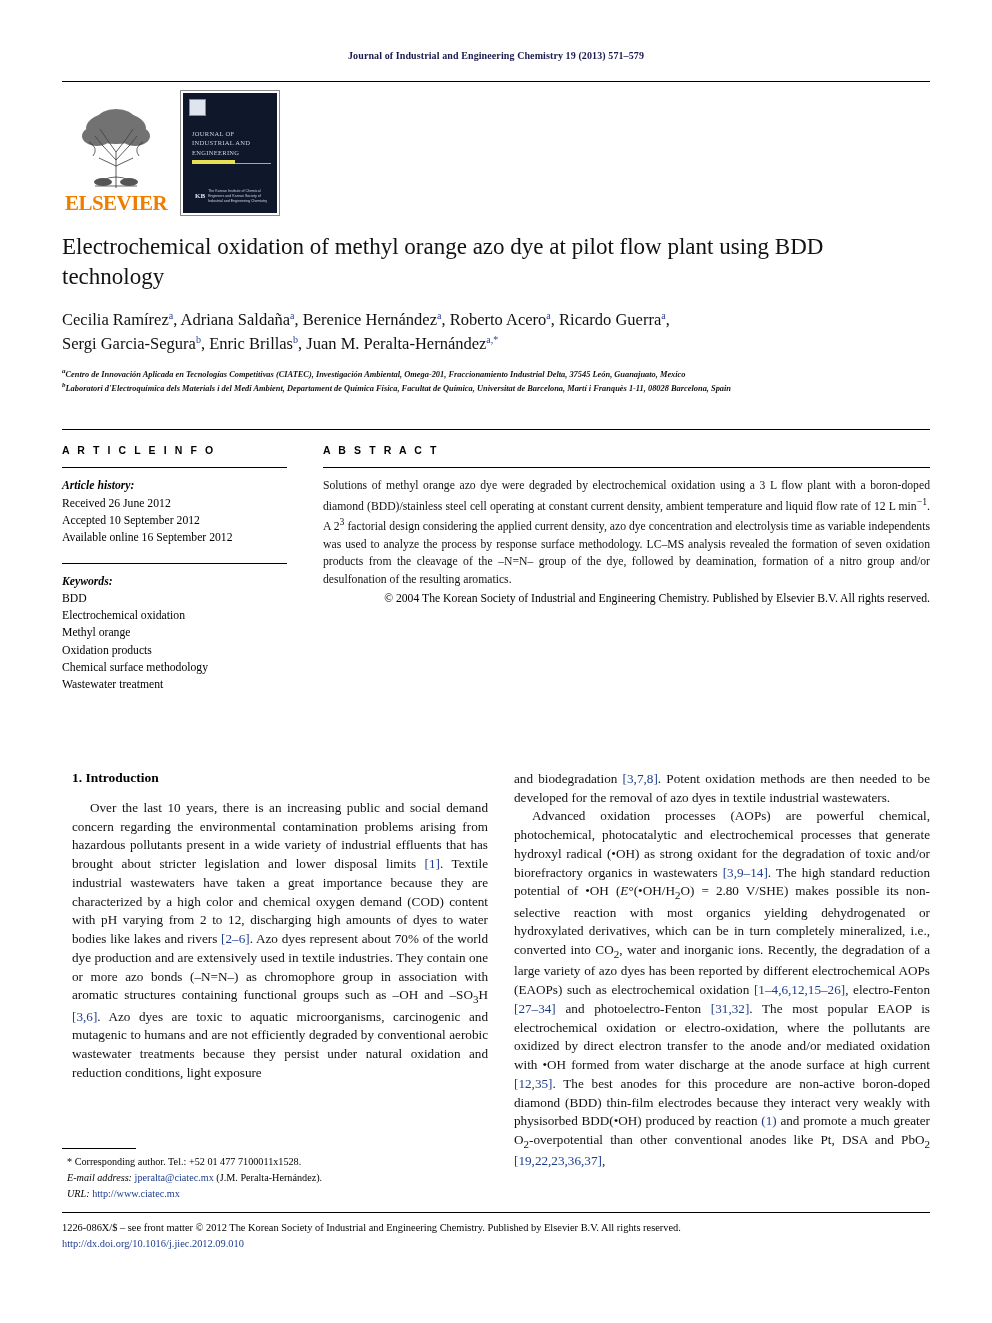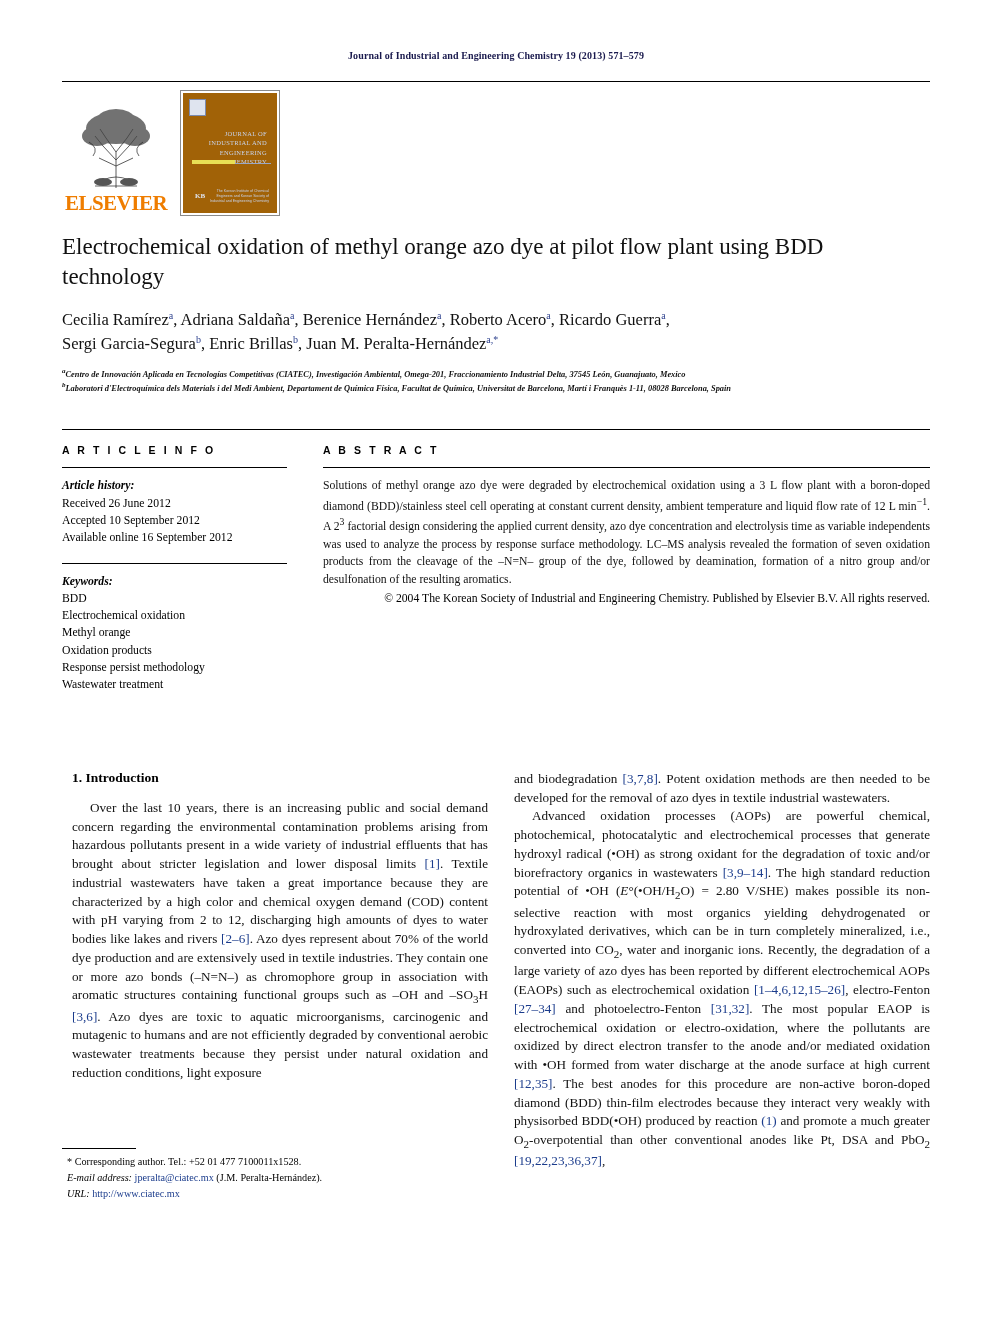--- a/index.html
+++ b/index.html
@@ -99,26 +99,25 @@
   .cover-thumb {
     flex: 0 0 100px;
     width: 100px;
     margin-left: 10px;
     border: 1px solid #8a8a8a;
     background: #ffffff;
     box-sizing: border-box;
     padding: 2px;
   }
   .cover-inner {
-    background: #a16207;
+    background: #0f172a;
     width: 100%;
     height: 100%;
     position: relative;
     box-sizing: border-box;
-    text-align: right;
   }
   .cover-badge {
     position:absolute; top:6px; left:6px;
     width: 15px; height: 15px; background:#dfe4ef;
     border:1px solid #7b8bb0;
   }
   .cover-title {
     position:absolute; top:36px; left:9px; right:10px;
     font-family: "Liberation Serif", serif;
     font-size: 6.5px;
@@ -347,21 +346,21 @@
         <div>Available online 16 September 2012</div>
       </div>
       <div class="info-gap"></div>
       <hr class="hr-thin">
       <div class="info-group">
         <div class="lbl">Keywords:</div>
         <div>BDD</div>
         <div>Electrochemical oxidation</div>
         <div>Methyl orange</div>
         <div>Oxidation products</div>
-        <div>Response persist methodology</div>
+        <div>Chemical surface methodology</div>
         <div>Wastewater treatment</div>
       </div>
     </div>
 
     <div class="col-abstract">
       <div class="sect-head">A B S T R A C T</div>
       <hr class="hr-thin">
       <div class="abstract-text">Solutions of methyl orange azo dye were degraded by electrochemical oxidation using a 3 L flow plant with a boron-doped diamond (BDD)/stainless steel cell operating at constant current density, ambient temperature and liquid flow rate of 12 L min<sup>−1</sup>. A 2<sup>3</sup> factorial design considering the applied current density, azo dye concentration and electrolysis time as variable independents was used to analyze the process by response surface methodology. LC–MS analysis revealed the formation of seven oxidation products from the cleavage of the –N=N– group of the dye, followed by deamination, formation of a nitro group and/or desulfonation of the resulting aromatics.</div>
       <div class="abstract-copy">© 2004 The Korean Society of Industrial and Engineering Chemistry. Published by Elsevier B.V. All rights reserved.</div>
     </div>
@@ -385,14 +384,18 @@
       <span class="fn-lbl">E-mail address:</span>
       <span class="link">jperalta@ciatec.mx</span>
       <span>(J.M. Peralta-Hernández).</span>
     </div>
     <div class="fn-indent">
       <span class="fn-lbl">URL:</span>
       <span class="link">http://www.ciatec.mx</span>
     </div>
   </div>
 
+  <div class="page-footer">
+    <div>1226-086X/$ – see front matter © 2012 The Korean Society of Industrial and Engineering Chemistry. Published by Elsevier B.V. All rights reserved.</div>
+    <div class="doi">http://dx.doi.org/10.1016/j.jiec.2012.09.010</div>
+  </div>
 
 </div>
 
 </body></html>

